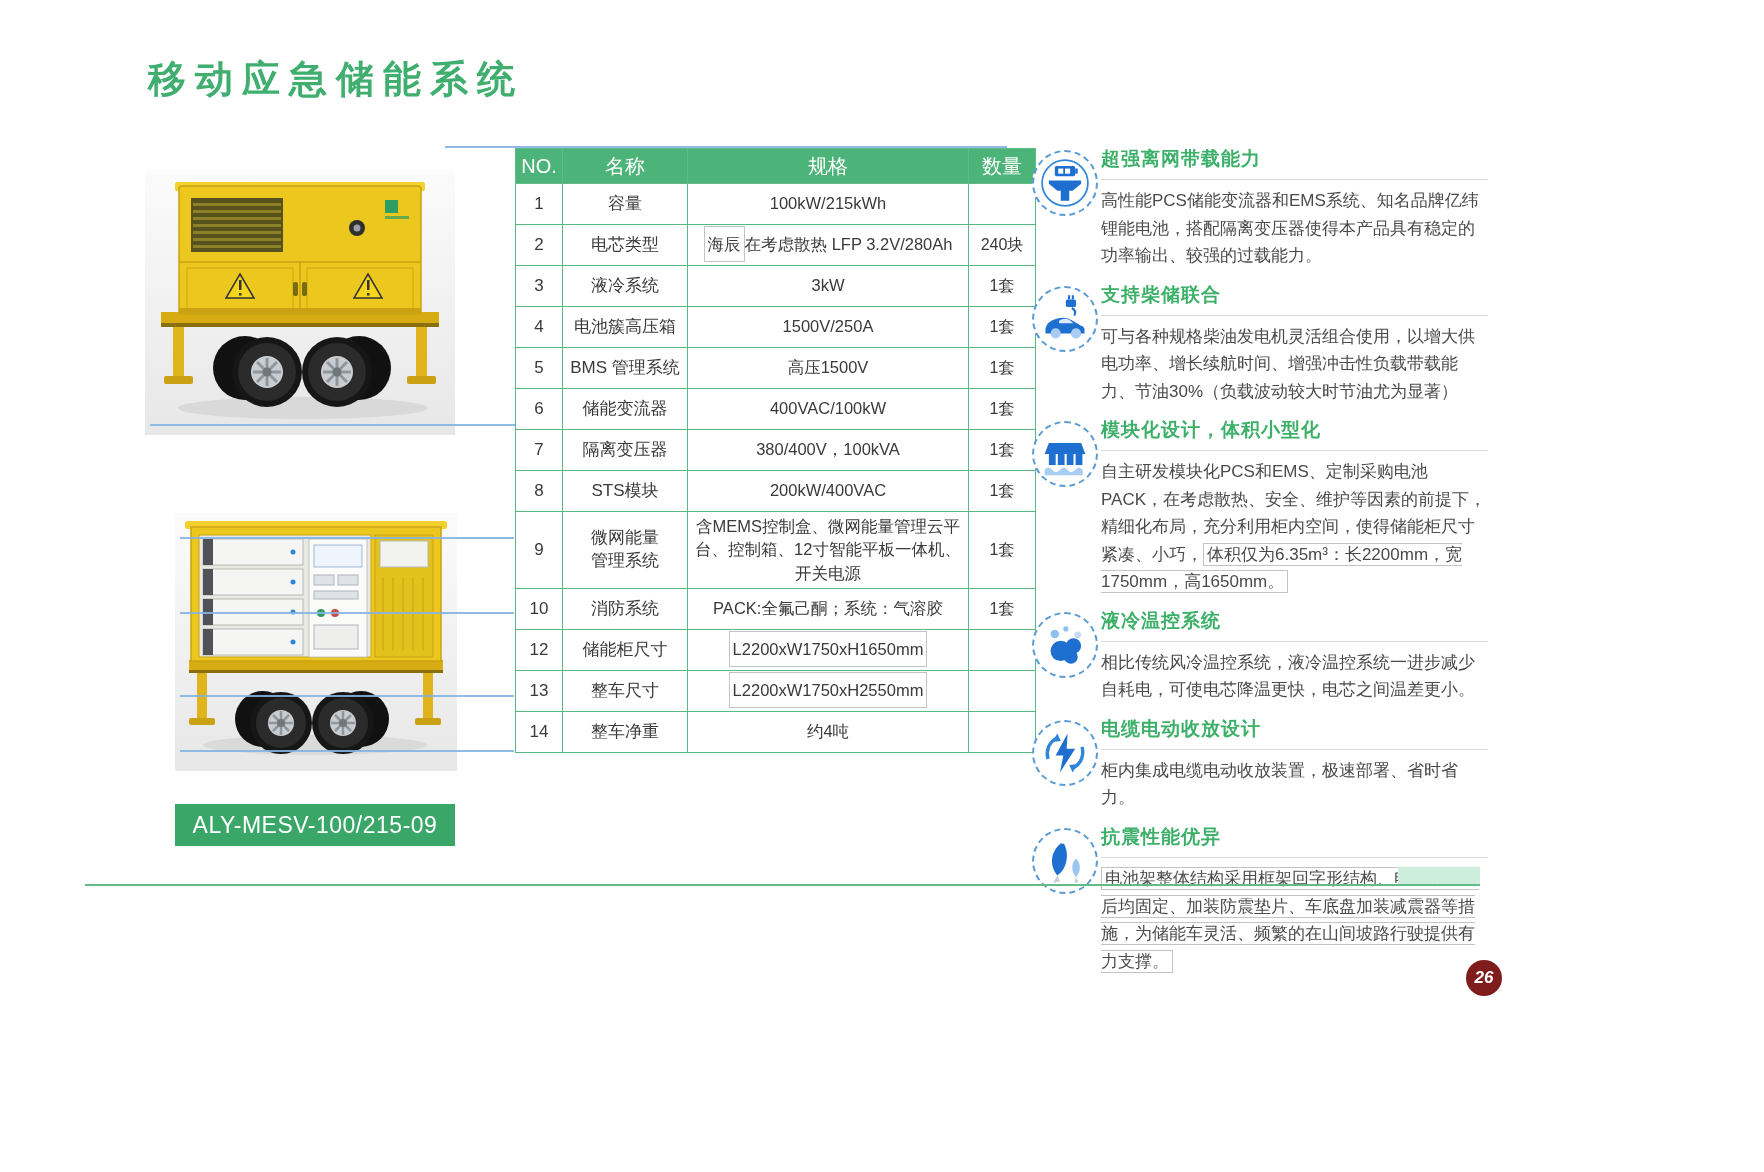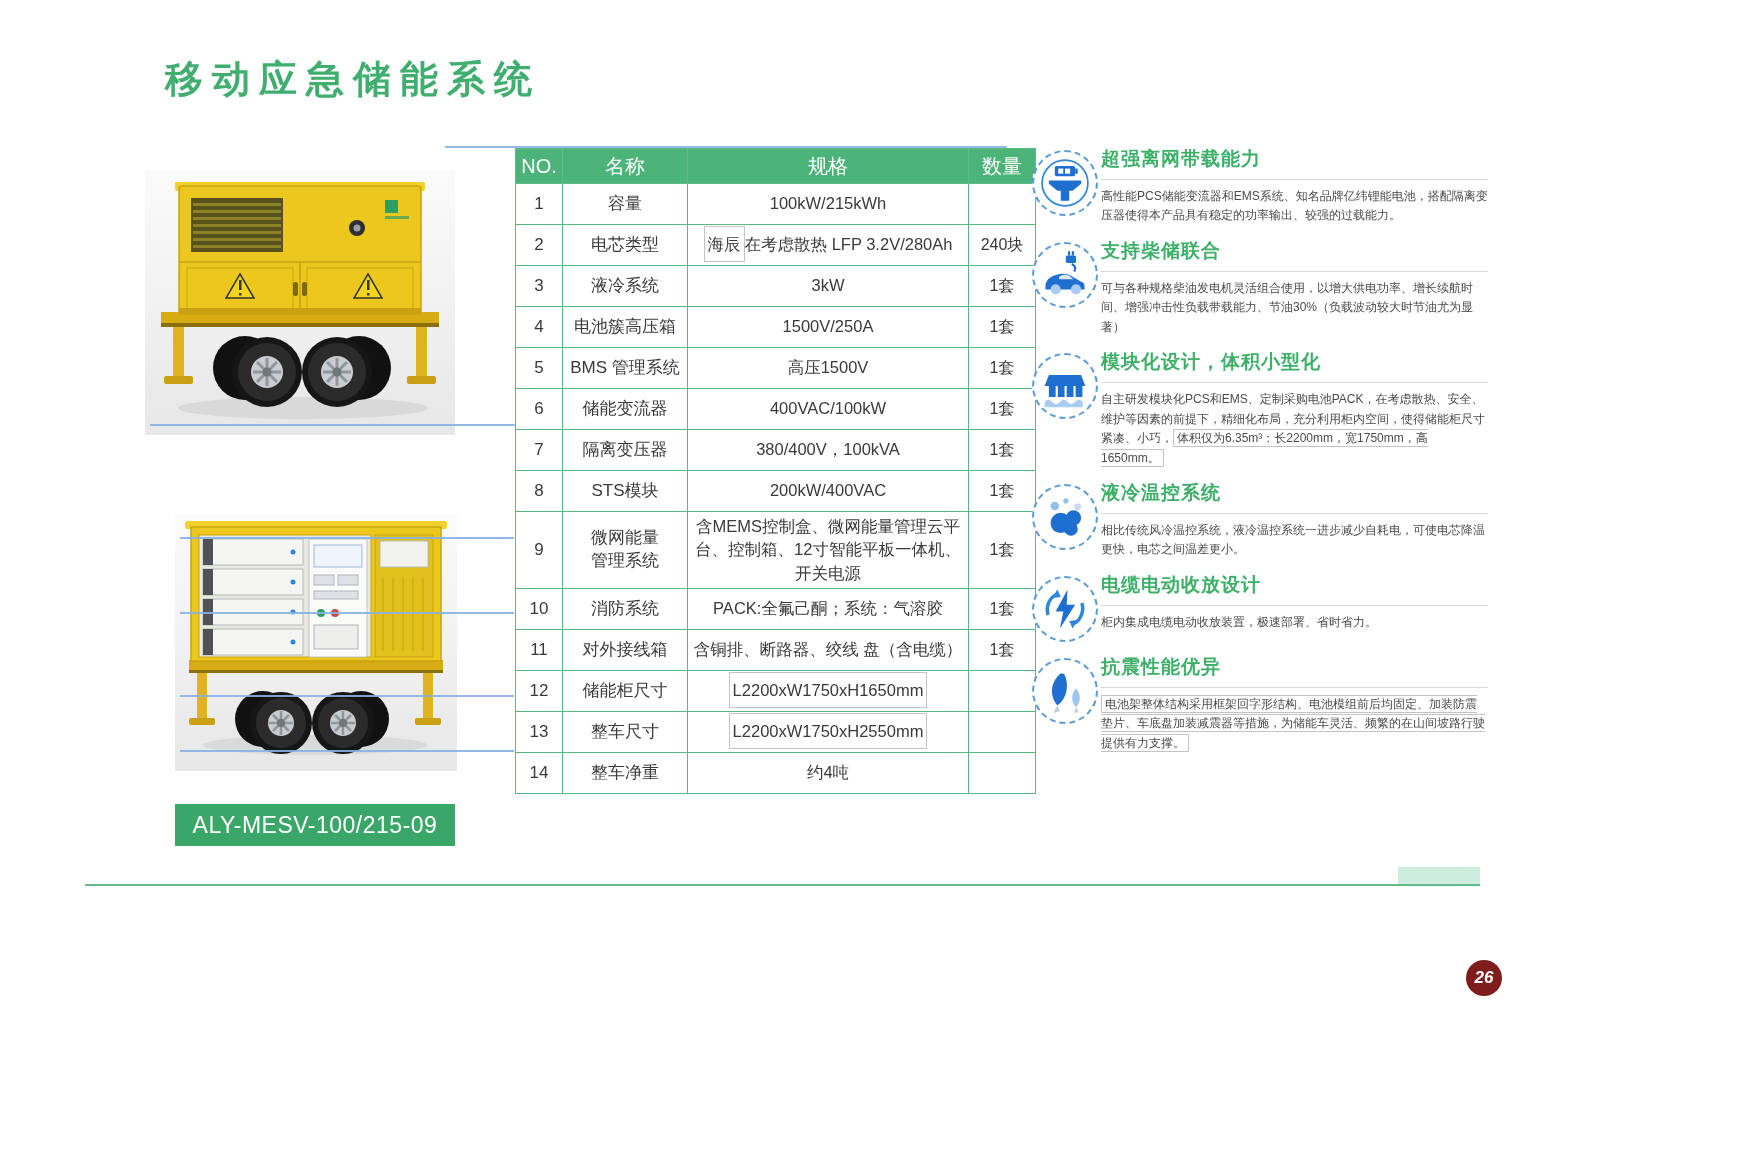--- a/index.html
+++ b/index.html
@@ -2,21 +2,21 @@
 <html><head>
 <meta charset="utf-8">
 <style>
   html,body { margin:0; padding:0; background:#fff; }
   #canvas {
     position:relative; width:1764px; height:1172px; background:#ffffff; overflow:hidden;
     font-family:"Liberation Sans","DejaVu Sans",sans-serif; color:#3b3b3b;
   }
   .page-title {
     position:absolute; left:148px; top:54px; font-size:38px; font-weight:600;
-    letter-spacing:9px; color:#3fae6e;margin-left:17px;
+    letter-spacing:9px; color:#3fae6e;
   }
   
   .photo1 { position:absolute; left:145px; top:170px; width:310px; height:265px; }
   .photo2 { position:absolute; left:175px; top:513px; width:282px; height:258px; }
   .model-label {
     position:absolute; left:175px; top:804px; width:280px; height:42px;
     background:#3aa768; color:#fff; font-size:23px; display:flex;
     align-items:center; justify-content:center; letter-spacing:.5px;
   }
   
@@ -45,21 +45,21 @@
   }
   .feature { display:flex; gap:3px; }
   .f-icon {
     flex:0 0 66px; width:66px; height:66px; box-sizing:border-box;
     border:2px dashed #5b9bd5; border-radius:50%; background:#fff;
     display:flex; align-items:center; justify-content:center; margin-top:4px;
   }
   .f-body { flex:1; min-width:0; }
   .f-title { font-size:19px; font-weight:700; color:#3cb068; letter-spacing:1px; }
   .f-rule { border:none; border-top:1px solid #d9d9d9; margin:7px 0 7px; }
-  .f-desc { font-size:12px; line-height:1.62; color:#4a4a4a; }
+  .f-desc { font-size:17px; line-height:1.62; color:#4a4a4a; }
   .boxed-block { border:1px solid #c3c3c3; padding:1px 3px; }
   
   .hline { position:absolute; height:1.5px; background:#85b3e4; opacity:.9; }
   #bottom-rule { position:absolute; left:85px; top:884px; width:1395px; height:2px; background:#63bb87; }
   #corner-deco { position:absolute; left:1398px; top:867px; width:82px; height:17px; background:#cdeedd; }
   #page-badge {
     position:absolute; left:1466px; top:960px; width:36px; height:36px; border-radius:50%;
     background:#7f1d1d; color:#fff; font-style:italic; font-weight:700; font-size:17px;
     display:flex; align-items:center; justify-content:center;
   }
@@ -292,26 +292,20 @@
         <td class="c-spec">含MEMS控制盒、微网能量管理云平台、控制箱、12寸智能平板一体机、开关电源</td>
         <td class="c-qty">1套</td>
       </tr>
       <tr>
         <td class="c-no">10</td>
         <td class="c-name">消防系统</td>
         <td class="c-spec">PACK:全氟己酮；系统：气溶胶</td>
         <td class="c-qty">1套</td>
       </tr>
       <tr>
-        <td class="c-no">11</td>
-        <td class="c-name">对外接线箱</td>
-        <td class="c-spec">含铜排、断路器、绞线 盘（含电缆）</td>
-        <td class="c-qty">1套</td>
-      </tr>
-      <tr>
         <td class="c-no">12</td>
         <td class="c-name">储能柜尺寸</td>
         <td class="c-spec"><span class="boxed">L2200xW1750xH1650mm</span></td>
         <td class="c-qty"></td>
       </tr>
       <tr>
         <td class="c-no">13</td>
         <td class="c-name">整车尺寸</td>
         <td class="c-spec"><span class="boxed">L2200xW1750xH2550mm</span></td>
         <td class="c-qty"></td>

